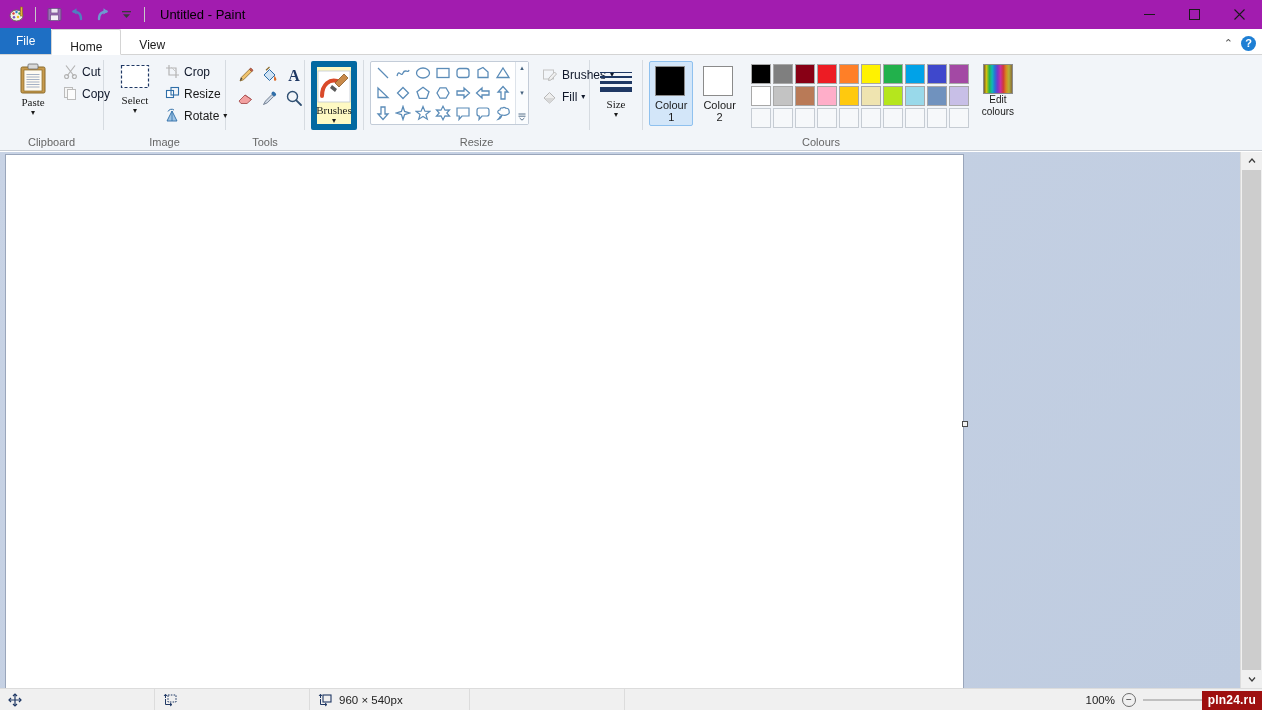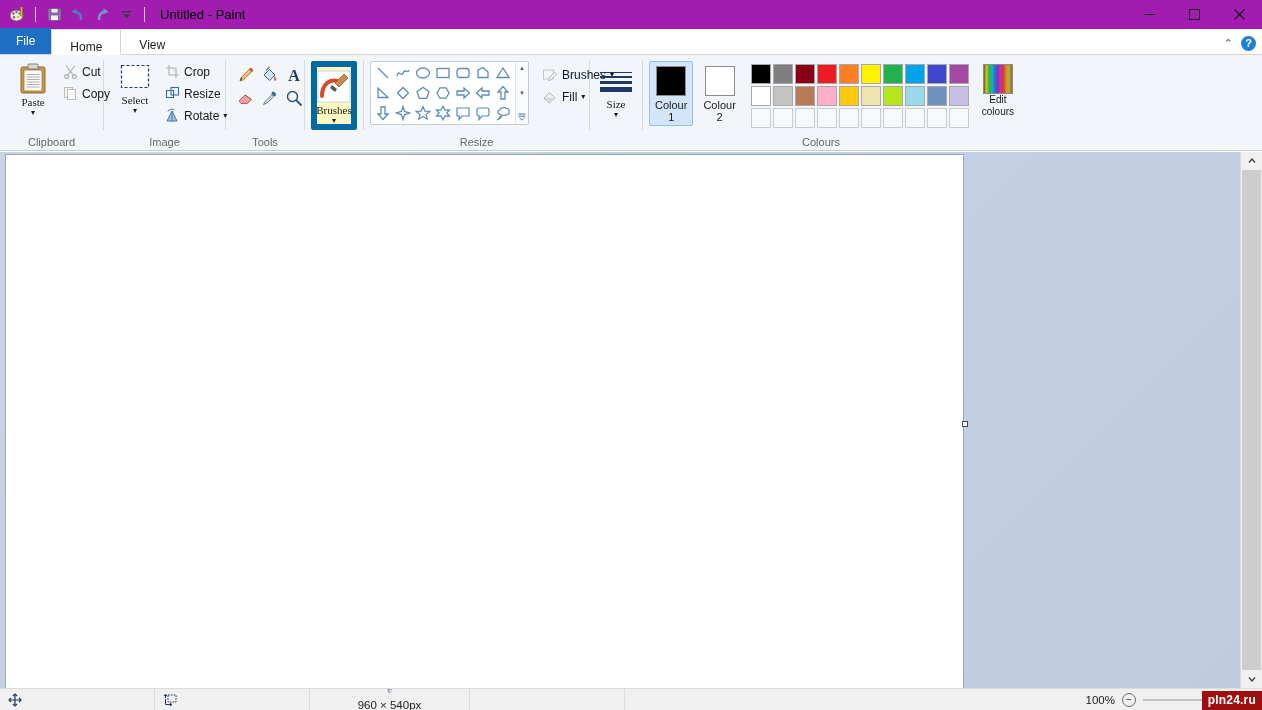--- a/index.html
+++ b/index.html
@@ -88,21 +88,21 @@
     align-items:center; border-left:1px solid #dde3ea; padding:2px 0; background:#fafcfe;
   }
   .ssbtn { font-size:7px; color:#45627f; line-height:7px; }
 
   
   .size-icon { width:32px; height:30px; display:flex; flex-direction:column; justify-content:center; gap:3px; }
   .size-icon div { background:#1f3864; width:100%; }
 
   
   .colbig {
-    display:flex; flex-direction:column; align-items:center;
+    display:flex; flex-direction:column; align-items:flex-start;
     padding:4px 5px 2px 5px; border:1px solid transparent; border-radius:2px;
   }
   .colbig.sel { background:#d3e6f9; border:1px solid #8fc1ef; }
   .colswatch-big { width:30px; height:30px; border:1px solid #8b8b8b; }
   .colbig .lbl { font-size:11px; line-height:12px; text-align:center; margin-top:3px; }
   .palette { display:flex; flex-direction:column; gap:2px; padding-top:3px; }
   .palrow { display:flex; gap:2px; }
   .swatch { width:20px; height:20px; border:1px solid #a8a8a8; }
   .swatch.empty { background:#f6f8fa; border:1px solid #c6ccd3; }
   .editcol { display:flex; flex-direction:column; align-items:center; padding:3px 4px 0 4px; }
@@ -147,21 +147,21 @@
   
   #statusbar {
     position:absolute; left:0; right:0; bottom:0; height:22px;
     background:#f0f0f0; border-top:1px solid #dcdcdc;
     display:flex; align-items:center; font-size:11.5px; color:#222;
   }
   .sb-cell { height:22px; display:flex; align-items:center; gap:6px; padding:0 8px;
     border-right:1px solid #dcdcdc; }
   .sb-cell.c1 { width:155px; }
   .sb-cell.c2 { width:155px; }
-  .sb-cell.c3 { width:160px;flex-direction:column; }
+  .sb-cell.c3 { width:160px; }
   .sb-cell.c4 { width:155px; }
   .sb-right { margin-left:auto; display:flex; align-items:center; gap:7px; }
   .zoombtn { width:14px; height:14px; border-radius:50%; border:1px solid #6d6d6d;
     display:flex; align-items:center; justify-content:center; font-size:10px;
     color:#333; line-height:1; }
   .zoomtrack { width:98px; height:2px; background:#c0c0c0; position:relative; }
   .zoomthumb { position:absolute; left:66px; top:-8px; width:11px; height:17px;
     background:#f6f6f6; border:1px solid #8a8a8a; }
   .watermark {
     position:absolute; right:0; bottom:0; background:#9e1010; color:#fff;

